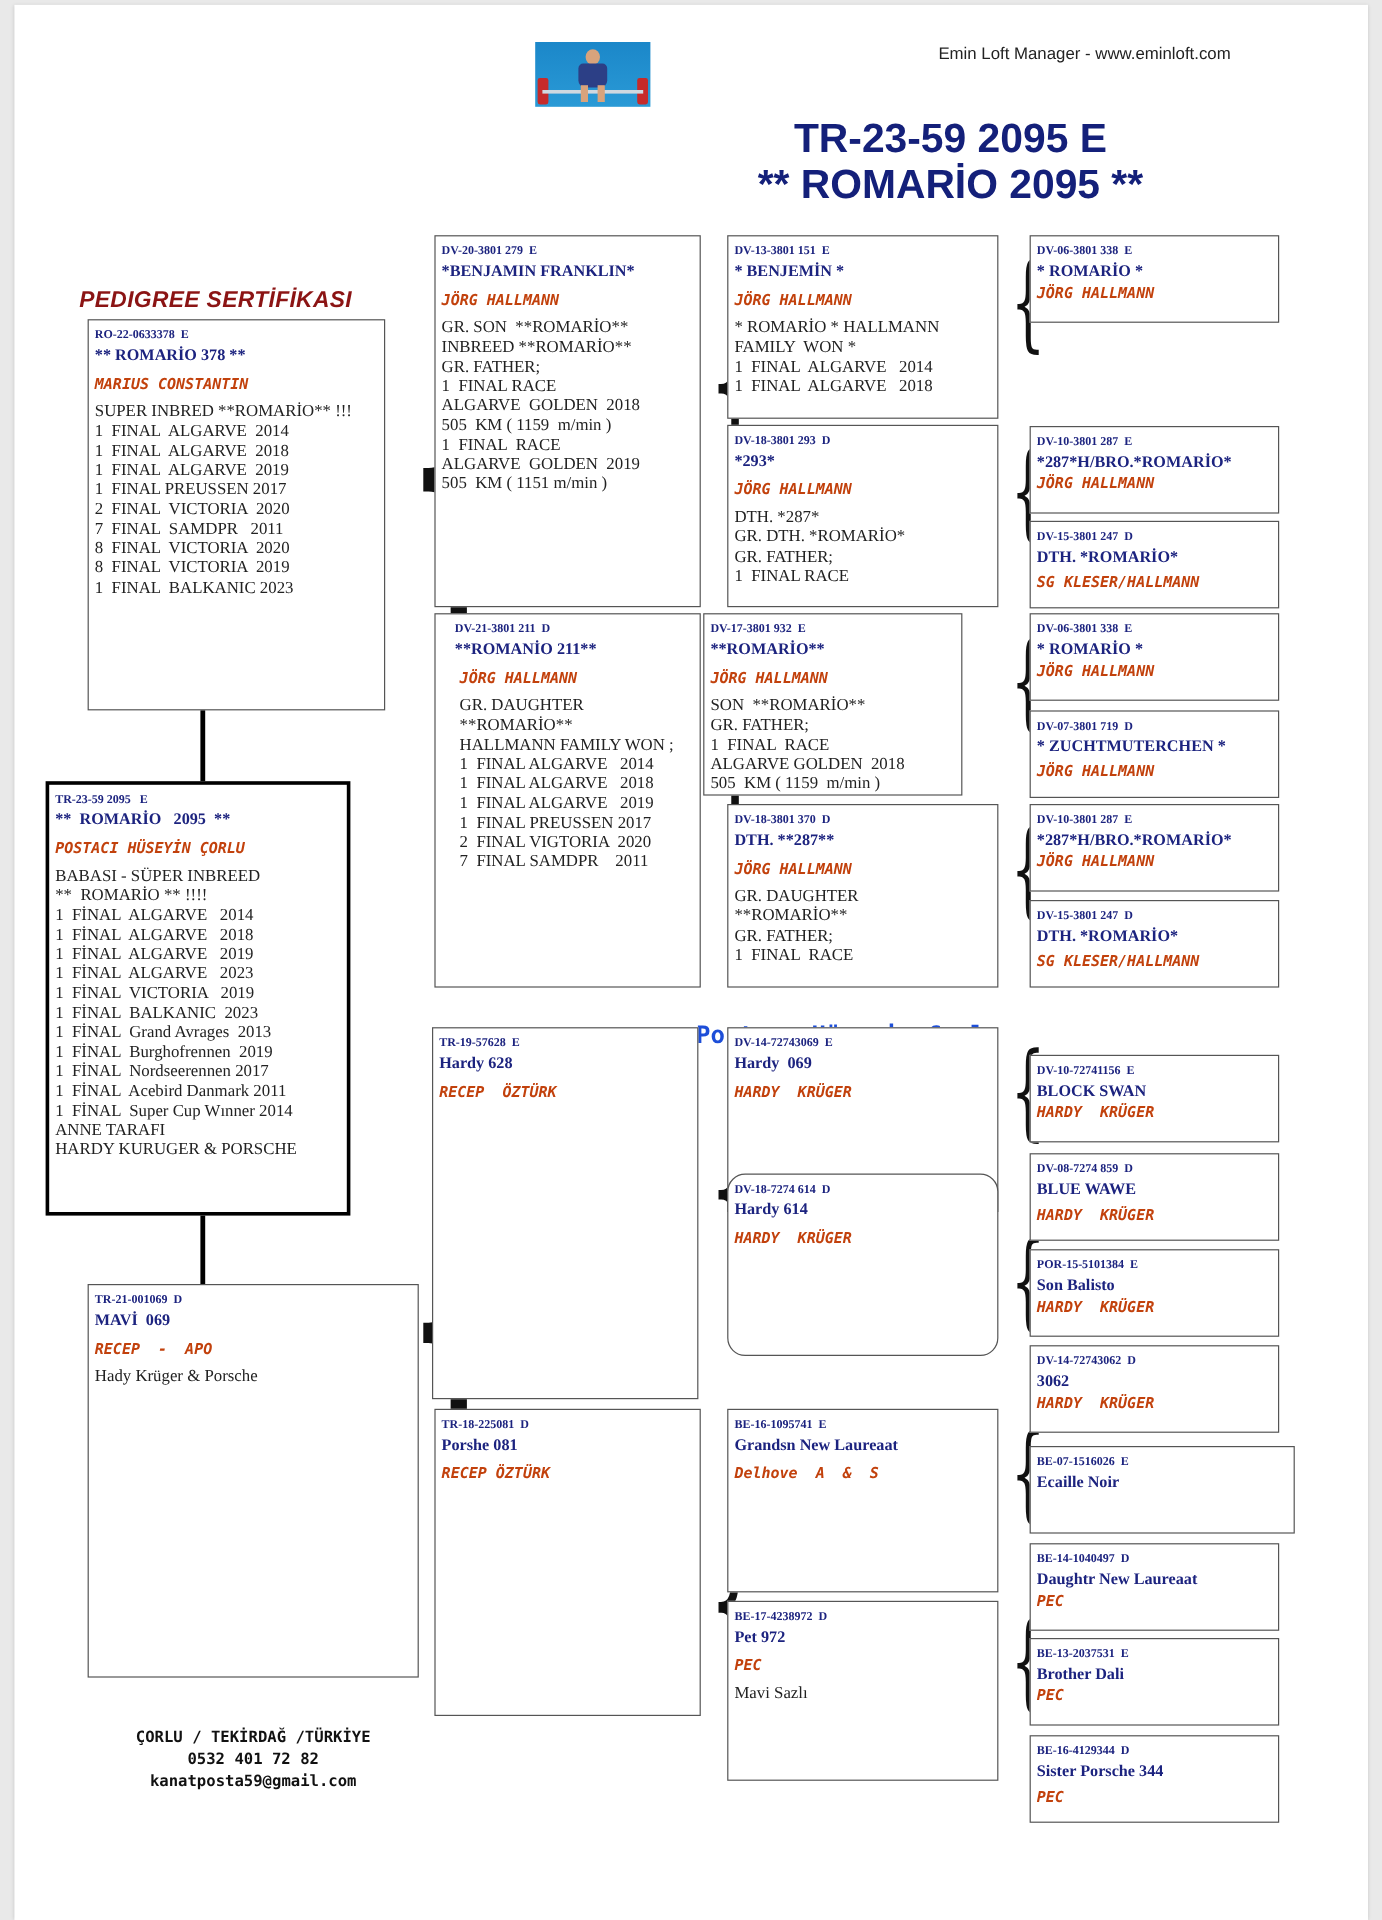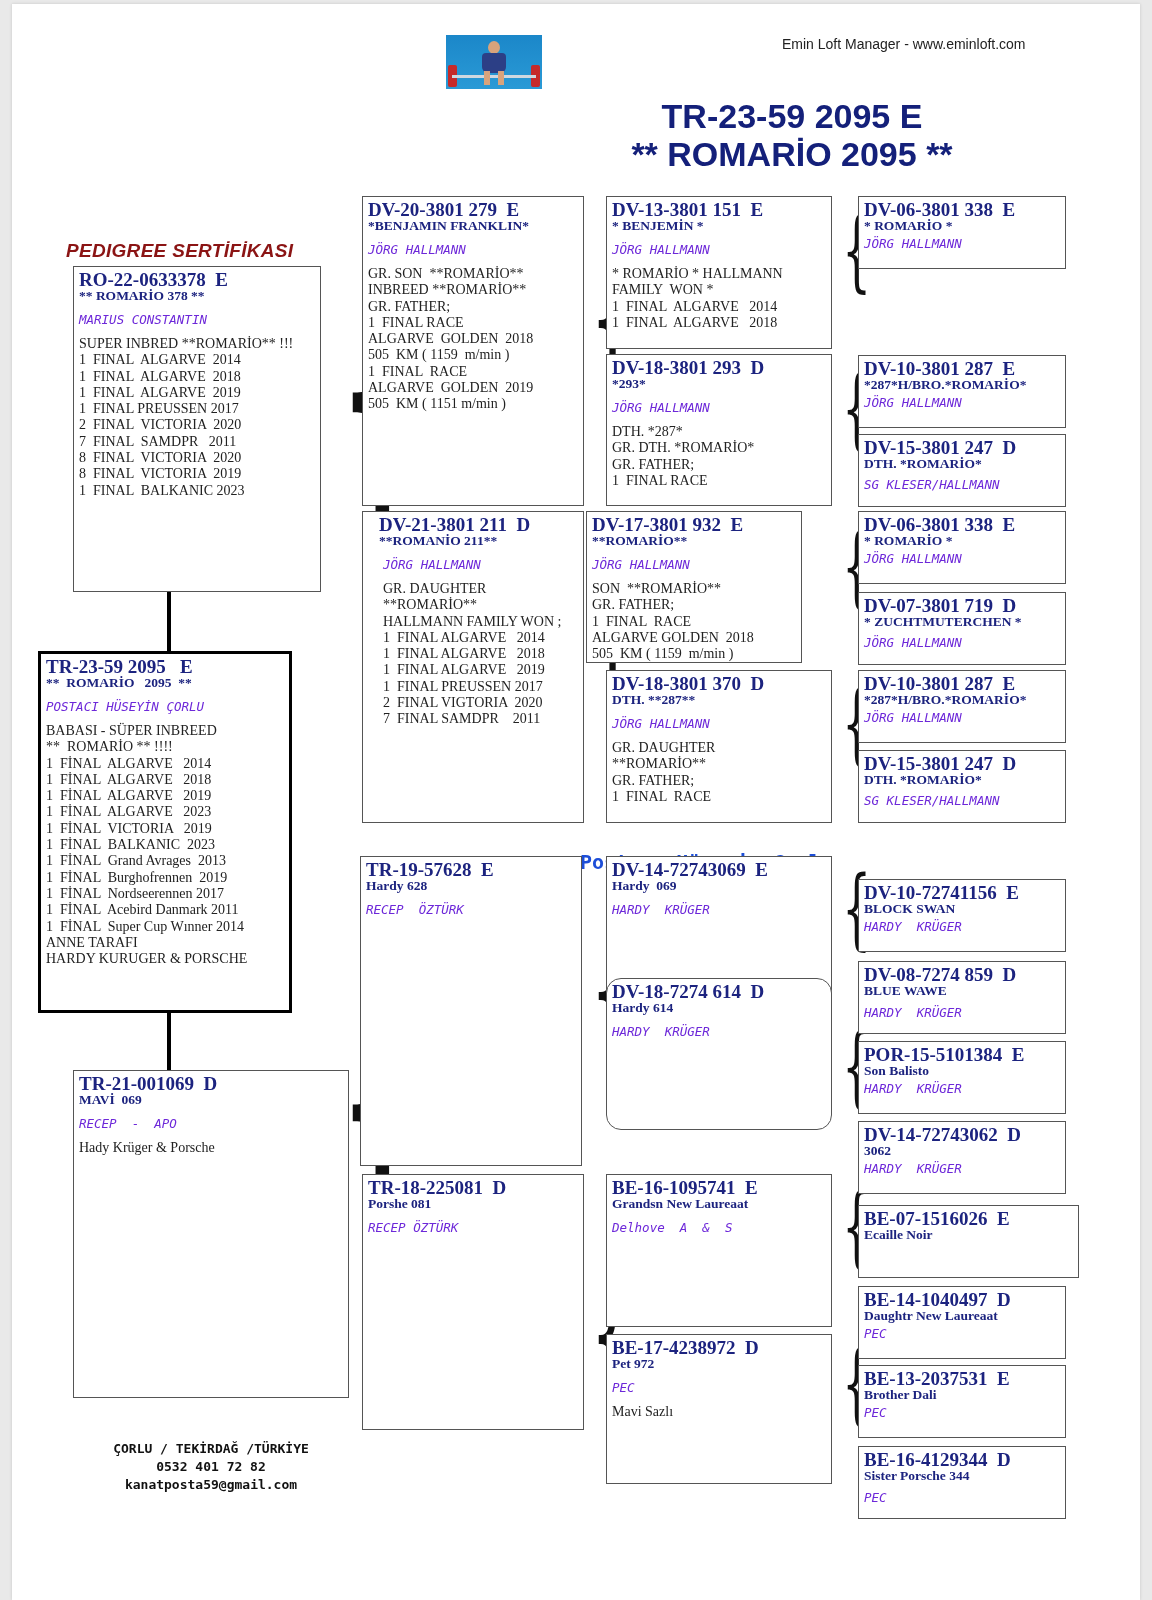--- a/index.html
+++ b/index.html
@@ -10,23 +10,23 @@
   .logo { left:434px; top:31px; width:96px; height:54px; background:linear-gradient(#1b87c9,#2a9ad6); overflow:hidden; }
   .logo .bar { position:absolute; left:6px; right:6px; top:40px; height:3px; background:#cfd8e0; }
   .logo .plate { position:absolute; top:30px; width:9px; height:22px; background:#c62a2a; border-radius:2px; }
   .logo .head { position:absolute; left:42px; top:6px; width:12px; height:13px; background:#d8a37c; border-radius:50%; }
   .logo .body { position:absolute; left:36px; top:18px; width:24px; height:20px; background:#2c3f86; border-radius:4px 4px 6px 6px; }
   .logo .leg { position:absolute; top:36px; width:6px; height:14px; background:#d8a37c; }
   .title { left:560px; width:440px; text-align:center; font-family:"Liberation Sans", sans-serif; font-weight:bold; color:#14207a; font-size:34px; line-height:36px; }
   .cert-title { left:54px; top:236px; font-family:"Liberation Sans", sans-serif; font-weight:bold; font-style:italic; color:#8b1414; font-size:19px; letter-spacing:0.3px; }
   .box { position:absolute; border:1.5px solid #555; background:#fff; box-sizing:border-box; padding:5px 5px 4px 5px; }
   .box.bold { border:3px solid #000; }
-  .ring { color:#1c237f; font-weight:bold; font-size:19px; line-height:16px; white-space:pre; }
+  .ring { color:#1c237f; font-weight:bold; font-size:10px; line-height:16px; white-space:pre; }
   .name { color:#1c237f; font-weight:bold; font-size:13.5px; line-height:16px; white-space:pre; }
-  .breeder { color:#6d28d9; font-family:"DejaVu Sans Mono", monospace; font-weight:normal; font-style:italic; font-size:12.5px; margin-top:8px; line-height:16px; white-space:pre; }
+  .breeder { color:#c2410c; font-family:"DejaVu Sans Mono", monospace; font-weight:bold; font-style:italic; font-size:12.5px; margin-top:8px; line-height:16px; white-space:pre; }
   .notes { color:#222; font-size:14px; line-height:16.3px; margin-top:8px; white-space:pre; }
   .connector { background:#000; width:4px; }
   .brace { position:absolute; font-family:"DejaVu Serif", serif; color:#111; line-height:1; transform-origin:center; }
   .section-name { left:568px; top:846px; font-family:"DejaVu Sans Mono", monospace; font-weight:bold; font-size:20px; color:#1d4ed8; }
   .footer { left:64px; width:270px; text-align:center; font-family:"DejaVu Sans Mono", monospace; font-weight:bold; font-size:13px; line-height:18px; color:#111; }
   .fade { overflow:hidden; }
 </style>
 </head>
 <body>
 

